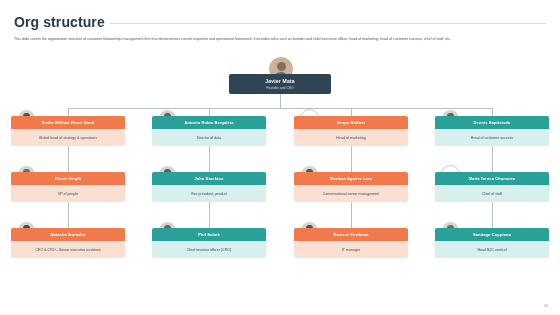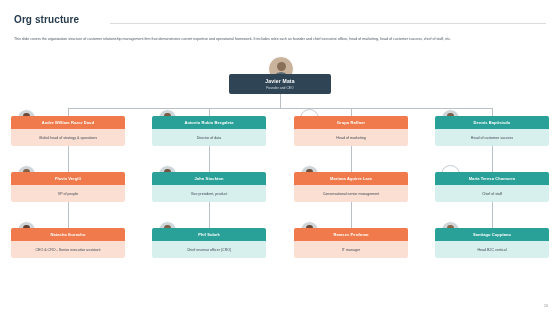--- a/index.html
+++ b/index.html
@@ -17,21 +17,21 @@
   .slide {
     position: absolute;
     inset: 0;
     background: #ffffff;
   }
   
   .title {
     position: absolute;
     left: 14px;
     top: 14px;
-    font-size: 10px;
+    font-size: 14px;
     font-weight: bold;
     color: #263b4d;
     letter-spacing: 0.1px;
   }
   .title-rule {
     position: absolute;
     left: 110px;
     right: 14px;
     top: 23px;
     height: 1px;

